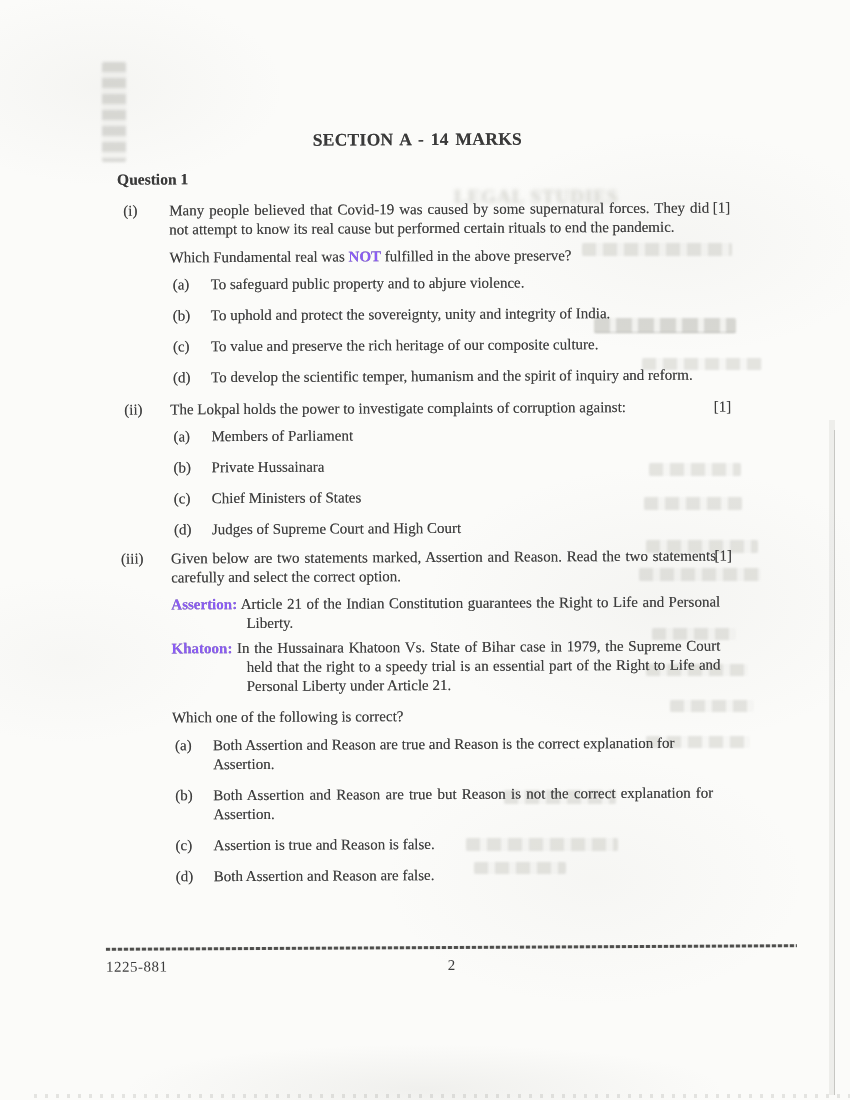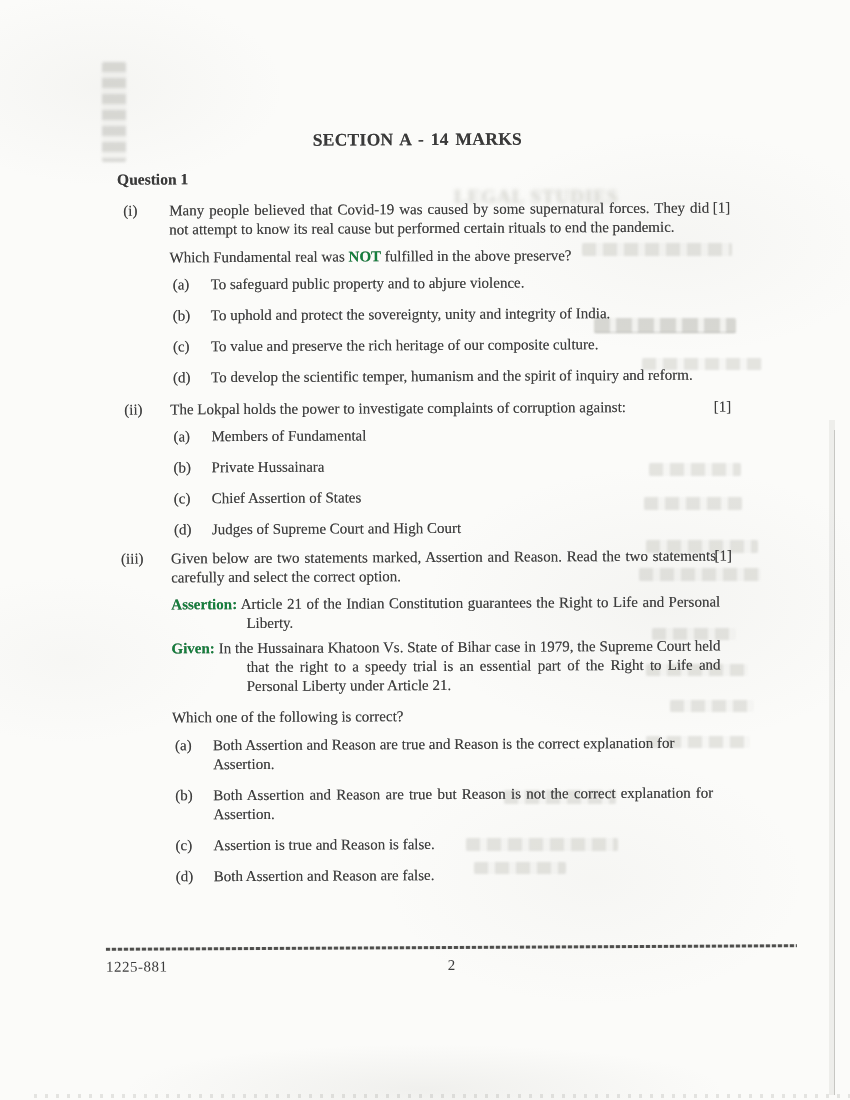--- a/index.html
+++ b/index.html
@@ -40,21 +40,21 @@
   #q2{margin-top:13px;}
   #q3{margin-top:10px;}
   .qnum{position:absolute;left:6px;top:0;}
   #q3 .qnum{left:2px;}
   .marks{position:absolute;top:0;right:-12px;}
   p{margin:0;}
   .intro{max-width:540px;text-align:justify;}
   #q3 .intro{max-width:545px;}
   .prompt{margin-top:9px;max-width:545px;}
   #q3 .prompt{margin-top:12px;}
-  .bold{font-weight:bold;color:#15803d;}
+  .bold{font-weight:bold;color:#8b5cf6;}
   .options{margin:8px 0 0 3px;padding:0;list-style:none;}
   #q3 .options{margin-top:9px;}
   .option{display:flex;margin-top:12px;}
   .option:first-child{margin-top:0;}
   .opt-label{flex:0 0 38px;}
   .opt-text{max-width:500px;}
   .opt-just{text-align:justify;}
   .hang{max-width:545px;text-align:justify;padding-left:75px;text-indent:-75px;}
   .assertion{margin-top:8px;}
   .reason{margin-top:6px;}
@@ -156,43 +156,43 @@
       </ul>
     </section>
 
     <section class="question" id="q2">
       <span class="qnum">(ii)</span>
       <span class="marks">[1]</span>
       <p class="intro">The Lokpal holds the power to investigate complaints of corruption against:</p>
       <ul class="options">
         <li class="option">
             <span class="opt-label">(a)</span>
-            <span class="opt-text">Members of Fundamental</span>
+            <span class="opt-text">Members of Parliament</span>
           </li>
         <li class="option">
             <span class="opt-label">(b)</span>
             <span class="opt-text">Private Hussainara</span>
           </li>
         <li class="option">
             <span class="opt-label">(c)</span>
-            <span class="opt-text">Chief Assertion of States</span>
+            <span class="opt-text">Chief Ministers of States</span>
           </li>
         <li class="option">
             <span class="opt-label">(d)</span>
             <span class="opt-text">Judges of Supreme Court and High Court</span>
           </li>
       </ul>
     </section>
 
     <section class="question" id="q3">
       <span class="qnum">(iii)</span>
       <span class="marks">[1]</span>
       <p class="intro">Given below are two statements marked, Assertion and Reason. Read the two statements carefully and select the correct option.</p>
       <p class="hang assertion"><span class="bold">Assertion:</span> <span>Article 21 of the Indian Constitution guarantees the Right to Life and Personal Liberty.</span></p>
-      <p class="hang reason"><span class="bold">Given:</span> <span>In the Hussainara Khatoon Vs. State of Bihar case in 1979, the Supreme Court held that the right to a speedy trial is an essential part of the Right to Life and Personal Liberty under Article 21.</span></p>
+      <p class="hang reason"><span class="bold">Khatoon:</span> <span>In the Hussainara Khatoon Vs. State of Bihar case in 1979, the Supreme Court held that the right to a speedy trial is an essential part of the Right to Life and Personal Liberty under Article 21.</span></p>
       <p class="prompt">Which one of the following is correct?</p>
       <ul class="options">
         <li class="option">
             <span class="opt-label">(a)</span>
             <span class="opt-text">Both Assertion and Reason are true and Reason is the correct explanation for Assertion.</span>
           </li>
         <li class="option">
             <span class="opt-label">(b)</span>
             <span class="opt-text opt-just">Both Assertion and Reason are true but Reason is not the correct explanation for Assertion.</span>
           </li>

